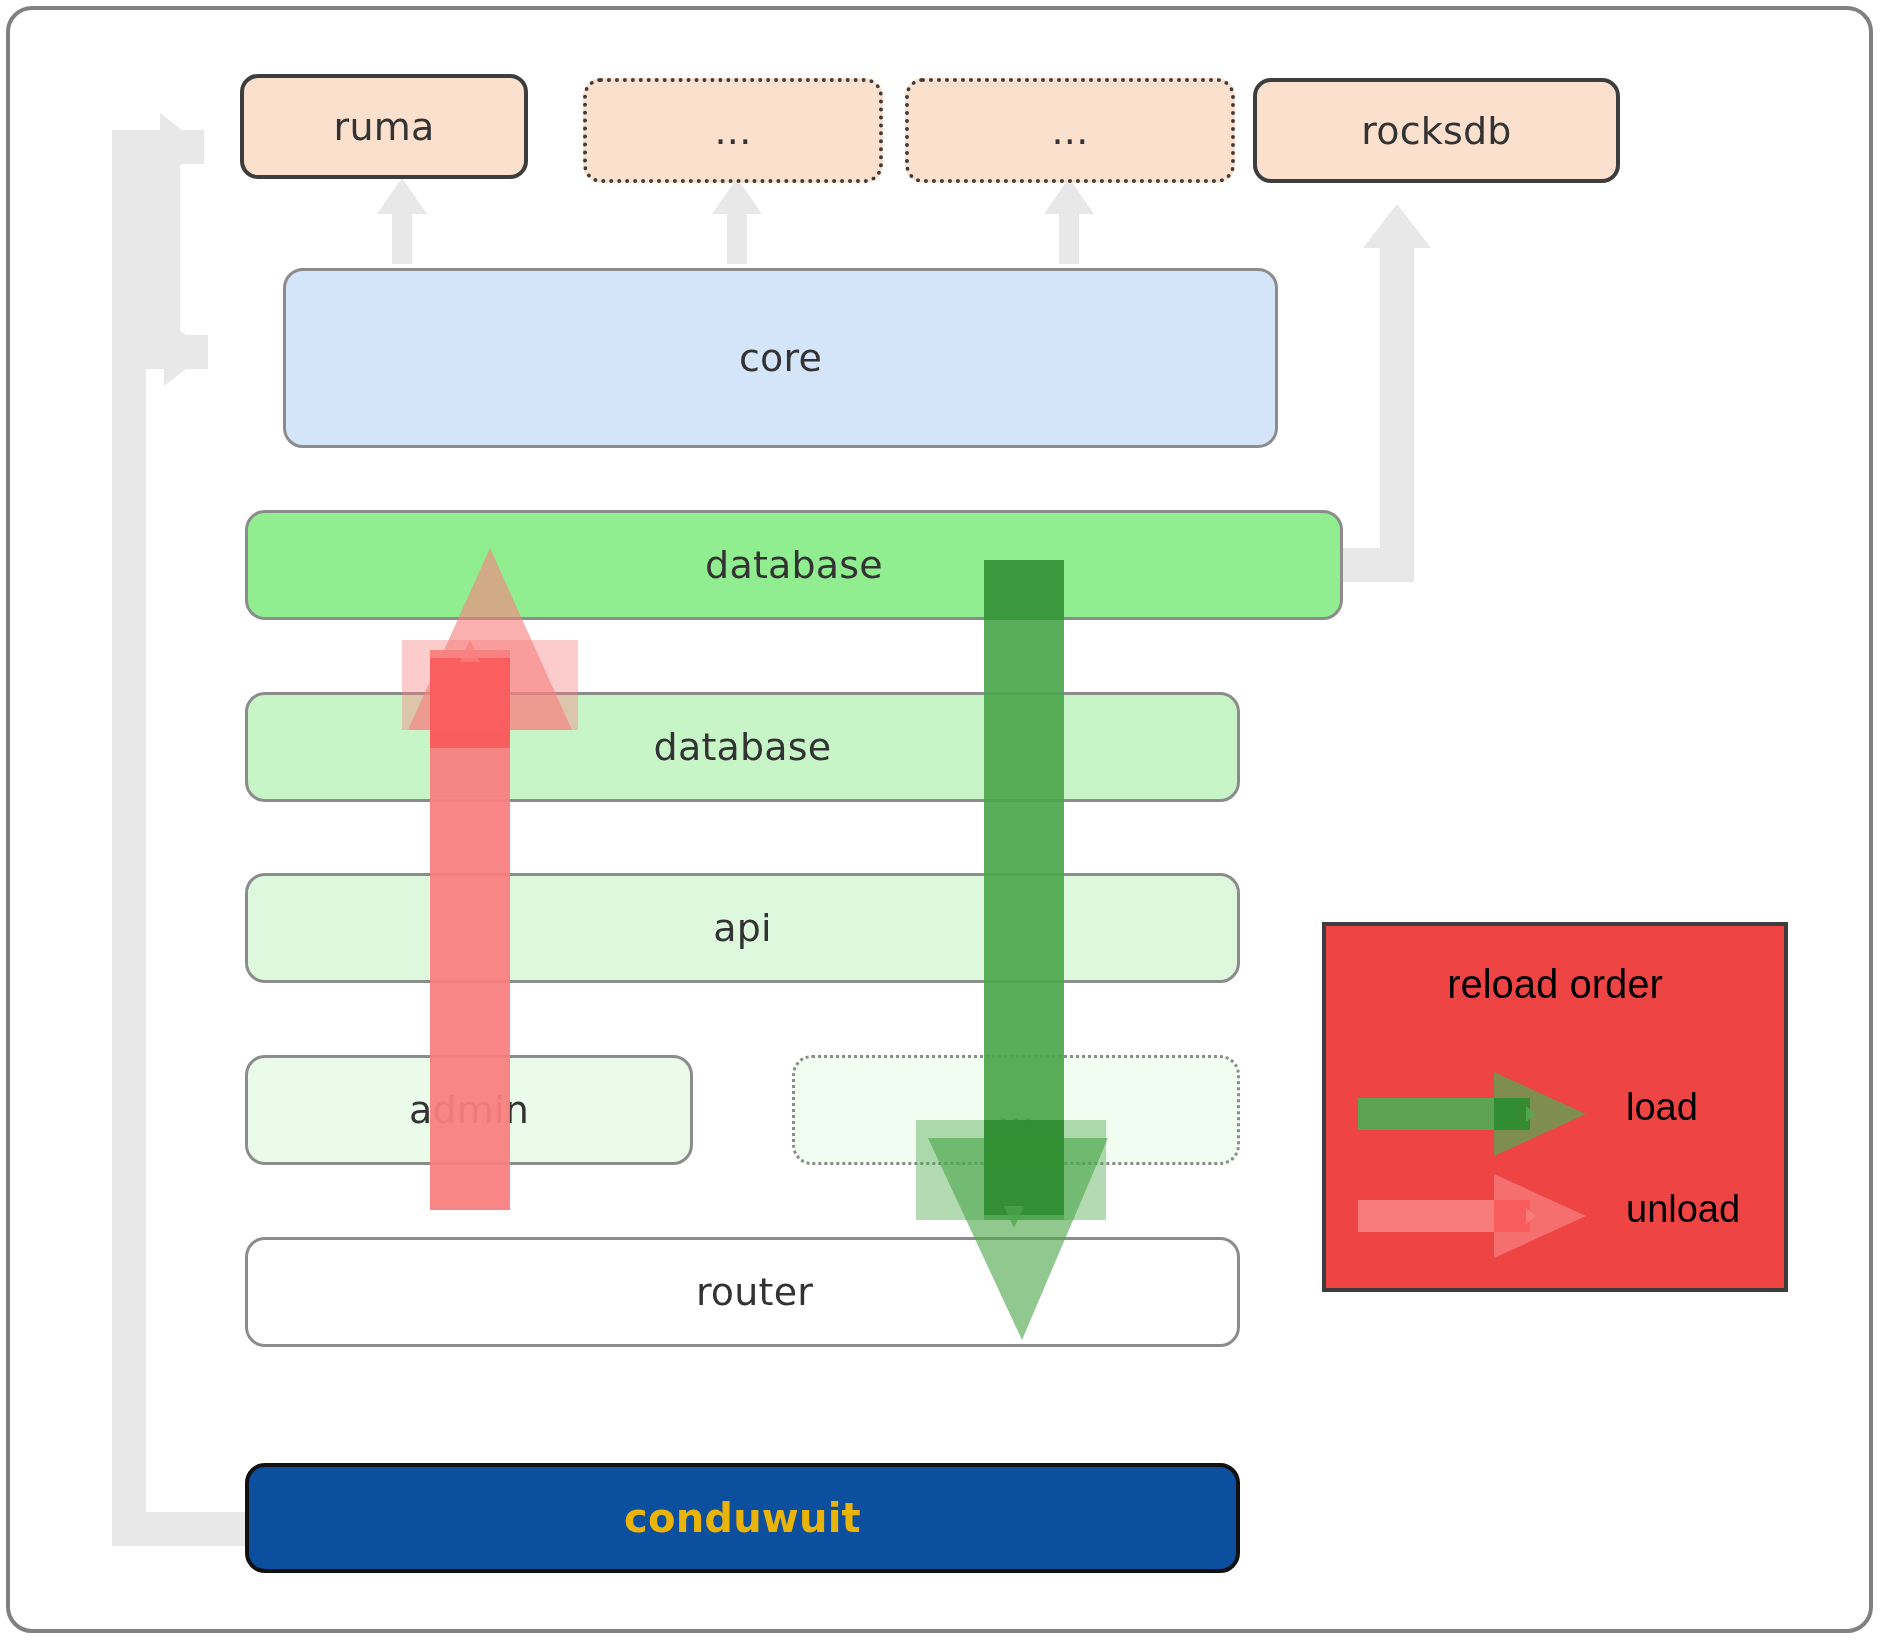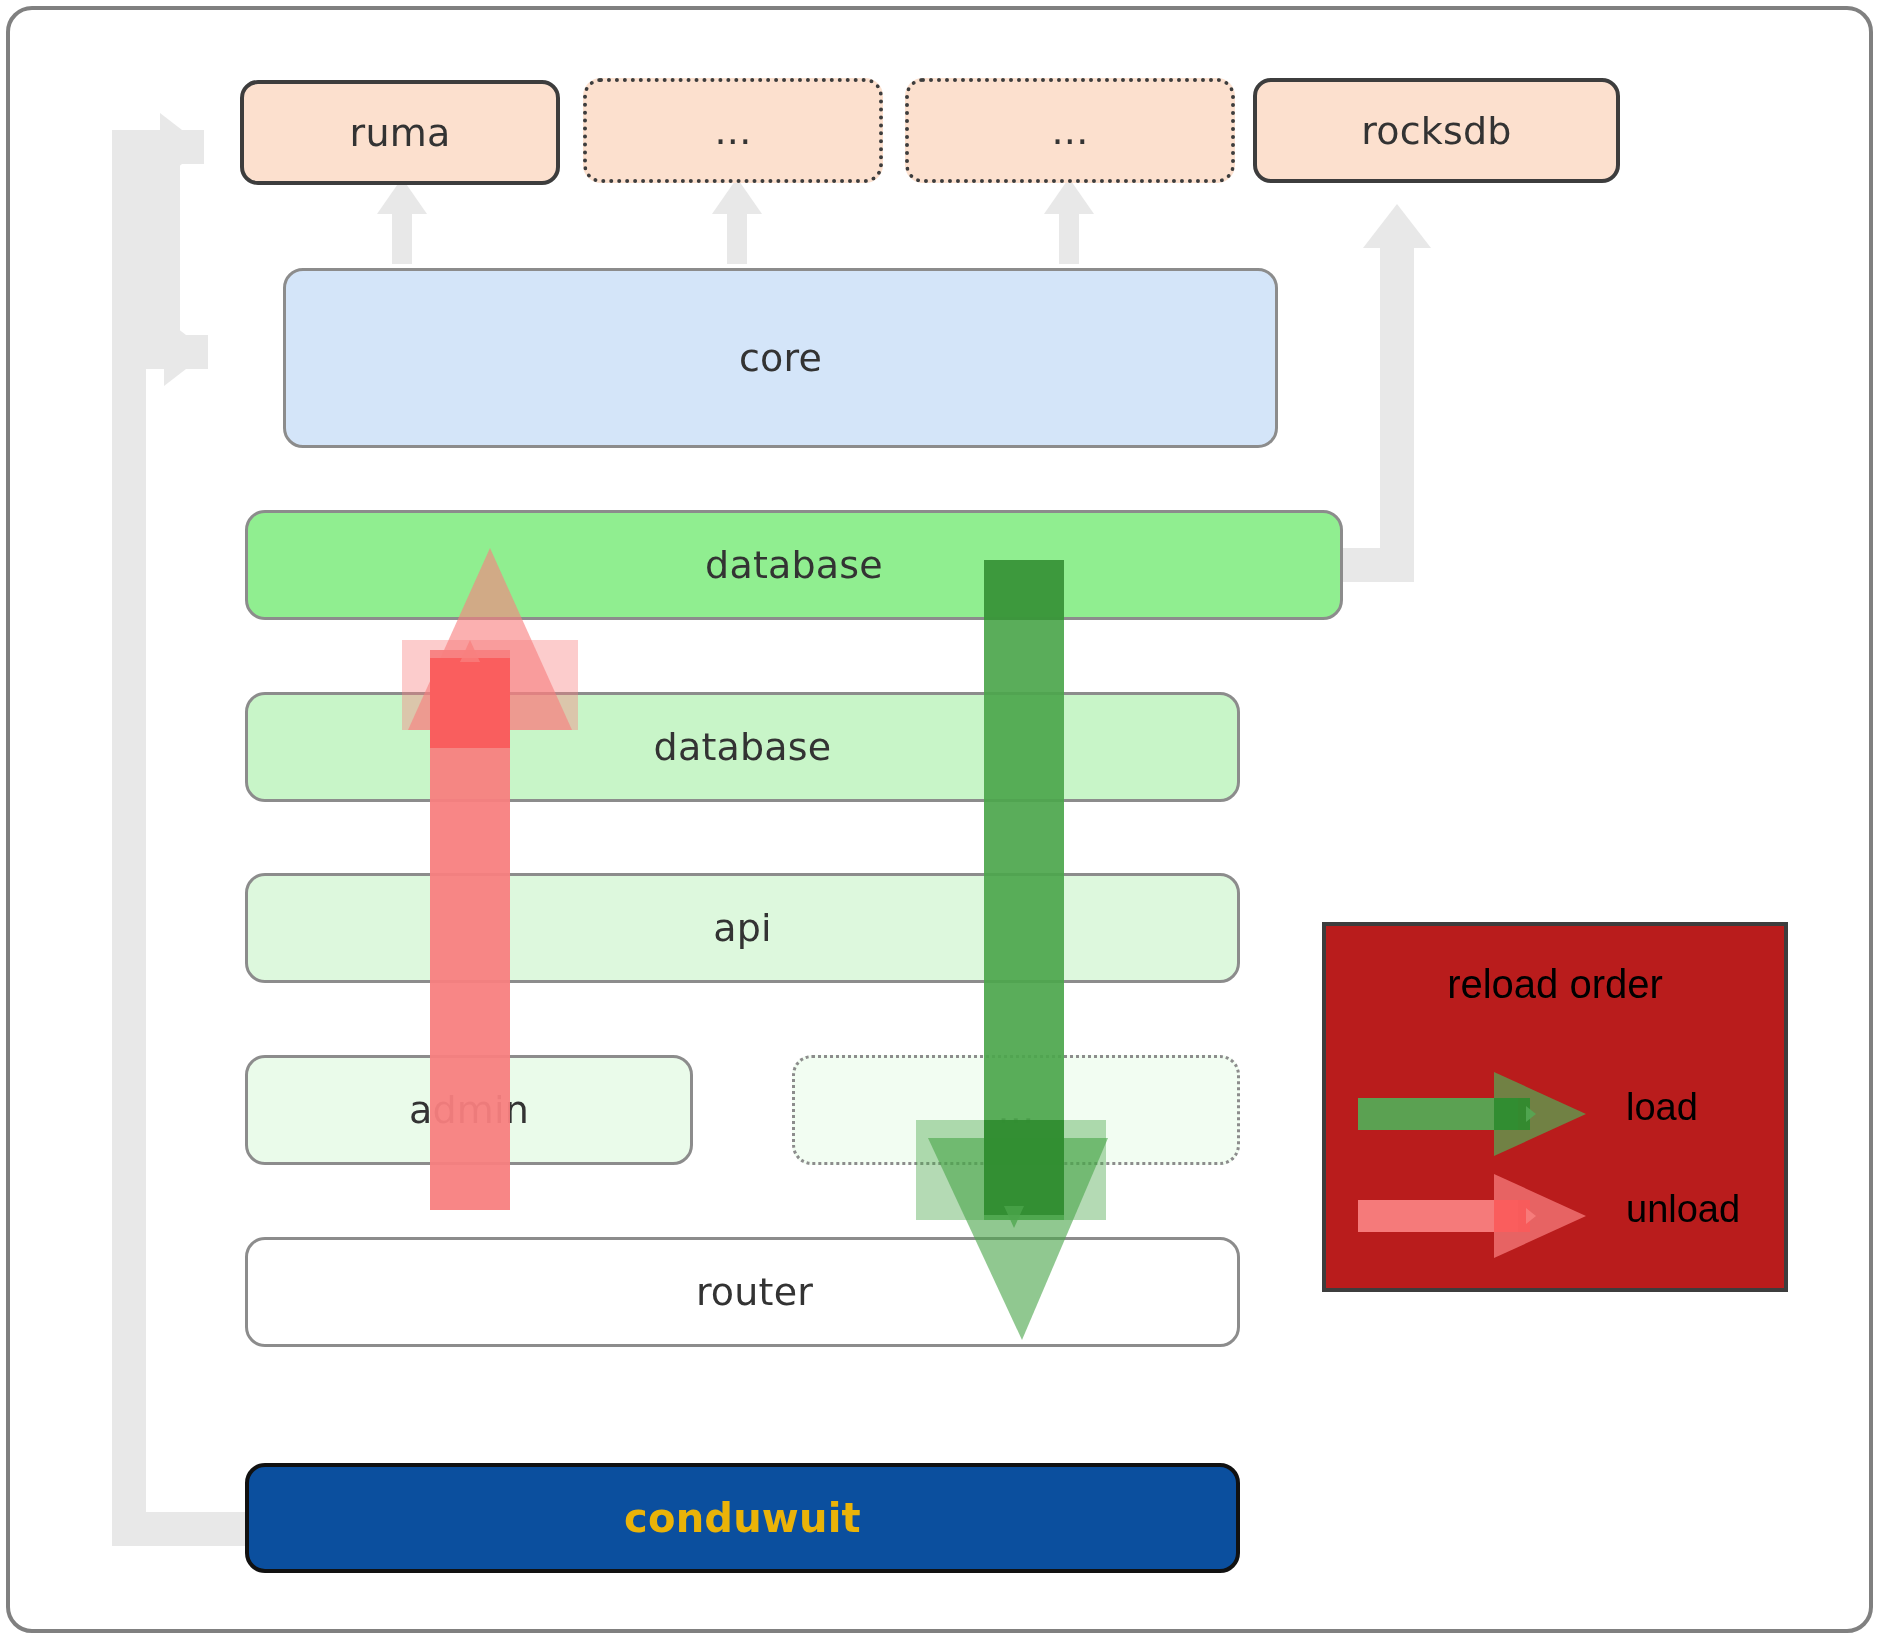--- a/index.html
+++ b/index.html
@@ -58,21 +58,21 @@
     border-bottom:36px solid #E8E8E8;
   }
   .small-stem{position:absolute;background:#E8E8E8;width:20px;}
 
   
   .flow{position:absolute;z-index:5;pointer-events:none;}
   .flow svg{display:block;overflow:visible;}
 
   
   .legend{
-    position:absolute;background:#b91c1c;border:4px solid #3D3D3D;box-sizing:border-box;
+    position:absolute;background:#ef4444;border:4px solid #3D3D3D;box-sizing:border-box;
   }
   .legend-title{
     position:absolute;width:100%;text-align:center;font-size:40px;color:#000;
     font-family:"Liberation Sans", sans-serif;
   }
   .legend-row-label{
     position:absolute;font-size:38px;color:#000;font-family:"Liberation Sans", sans-serif;
     white-space:nowrap;
   }
 </style>
@@ -98,21 +98,21 @@
 
   <div class="small-stem" style="left:392px;top:212px;height:52px;"></div>
   <div class="small-up" style="left:377px;top:178px;"></div>
 
   <div class="small-stem" style="left:727px;top:212px;height:52px;"></div>
   <div class="small-up" style="left:712px;top:178px;"></div>
 
   <div class="small-stem" style="left:1059px;top:212px;height:52px;"></div>
   <div class="small-up" style="left:1044px;top:178px;"></div>
 
-  <div class="node dep solid" style="left:240px;top:80px;width:320px;">
+  <div class="node dep solid" style="left:240px;top:74px;width:288px;">
     <span class="lbl">ruma</span>
   </div>
 
   <div class="node dep dotted" style="left:583px;top:78px;width:300px;">
     <span class="lbl">...</span>
   </div>
 
   <div class="node dep dotted" style="left:905px;top:78px;width:330px;">
     <span class="lbl">...</span>
   </div>

